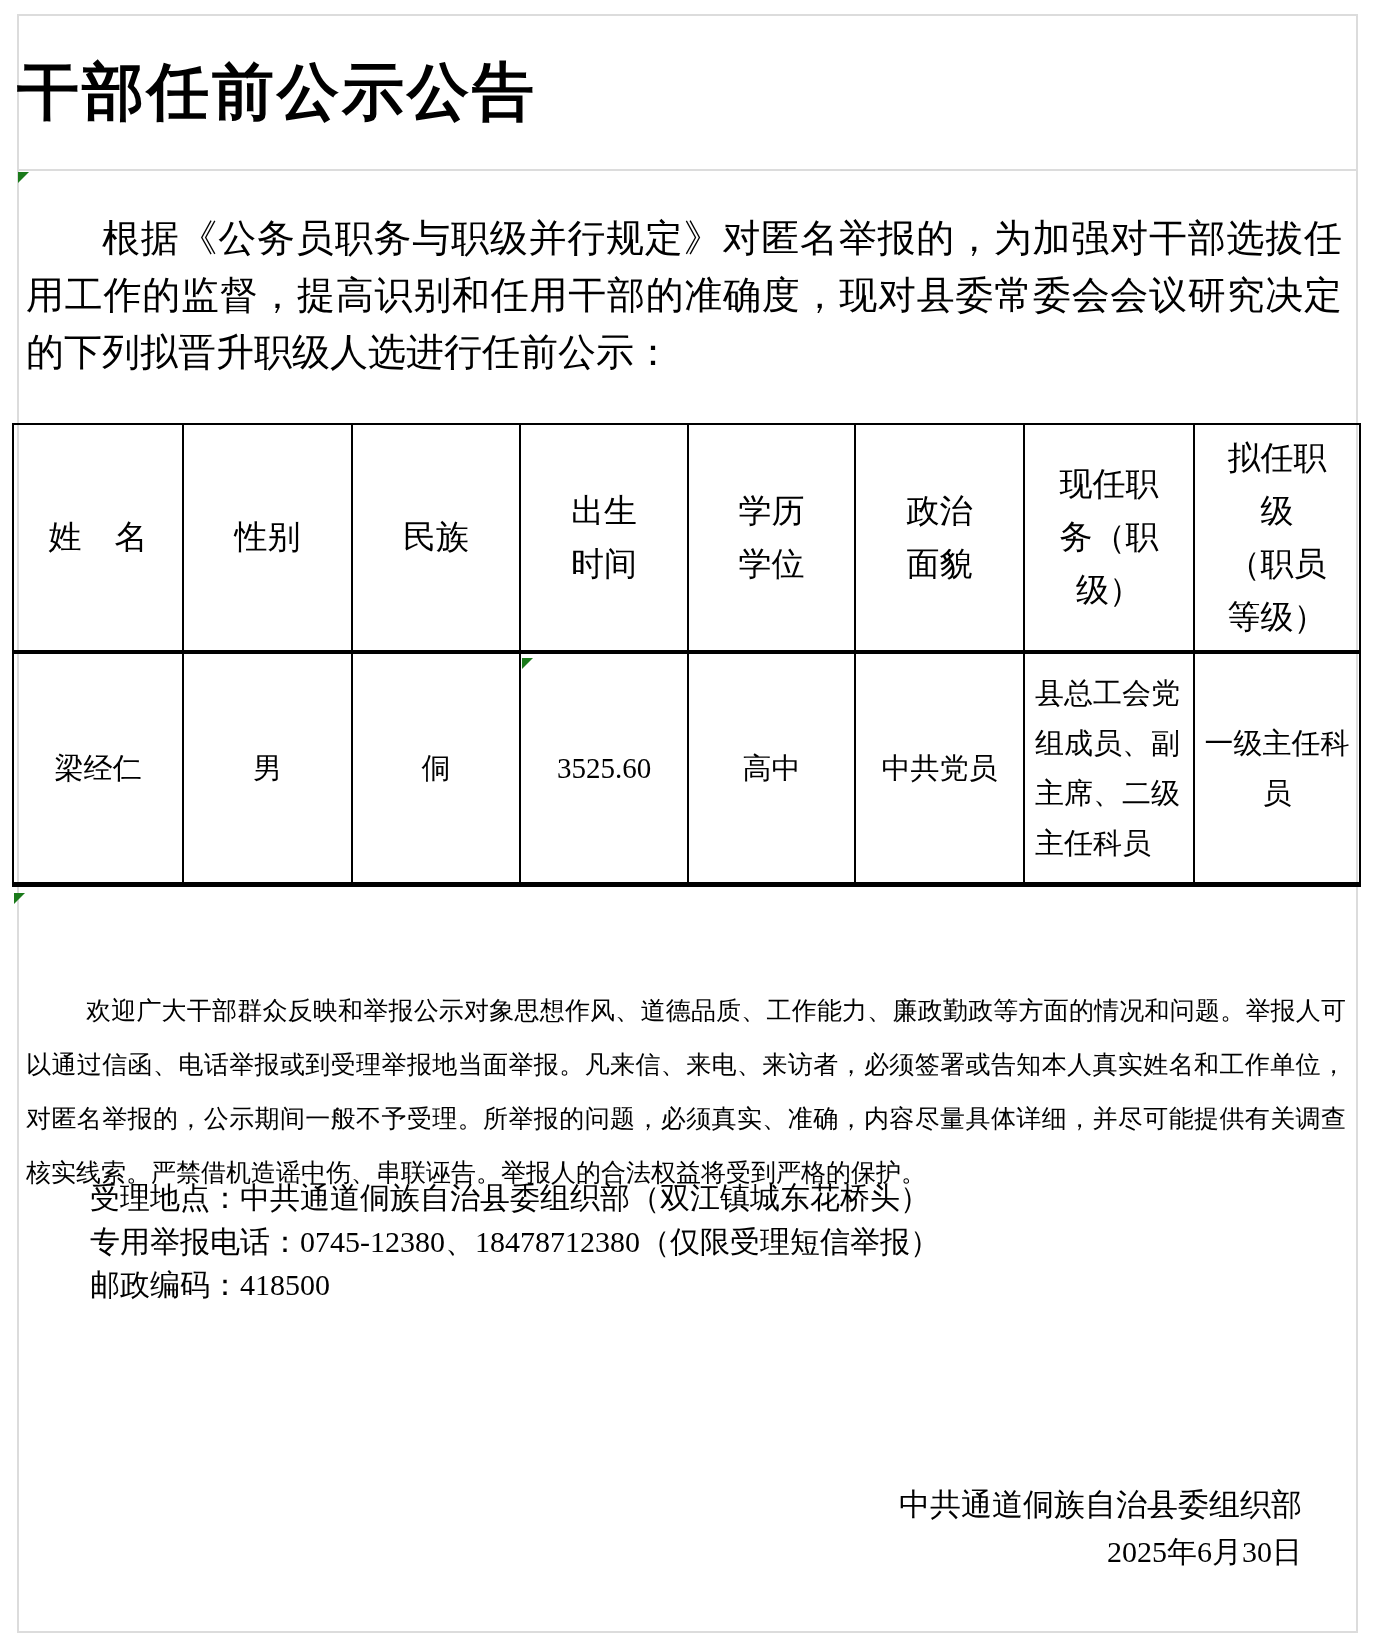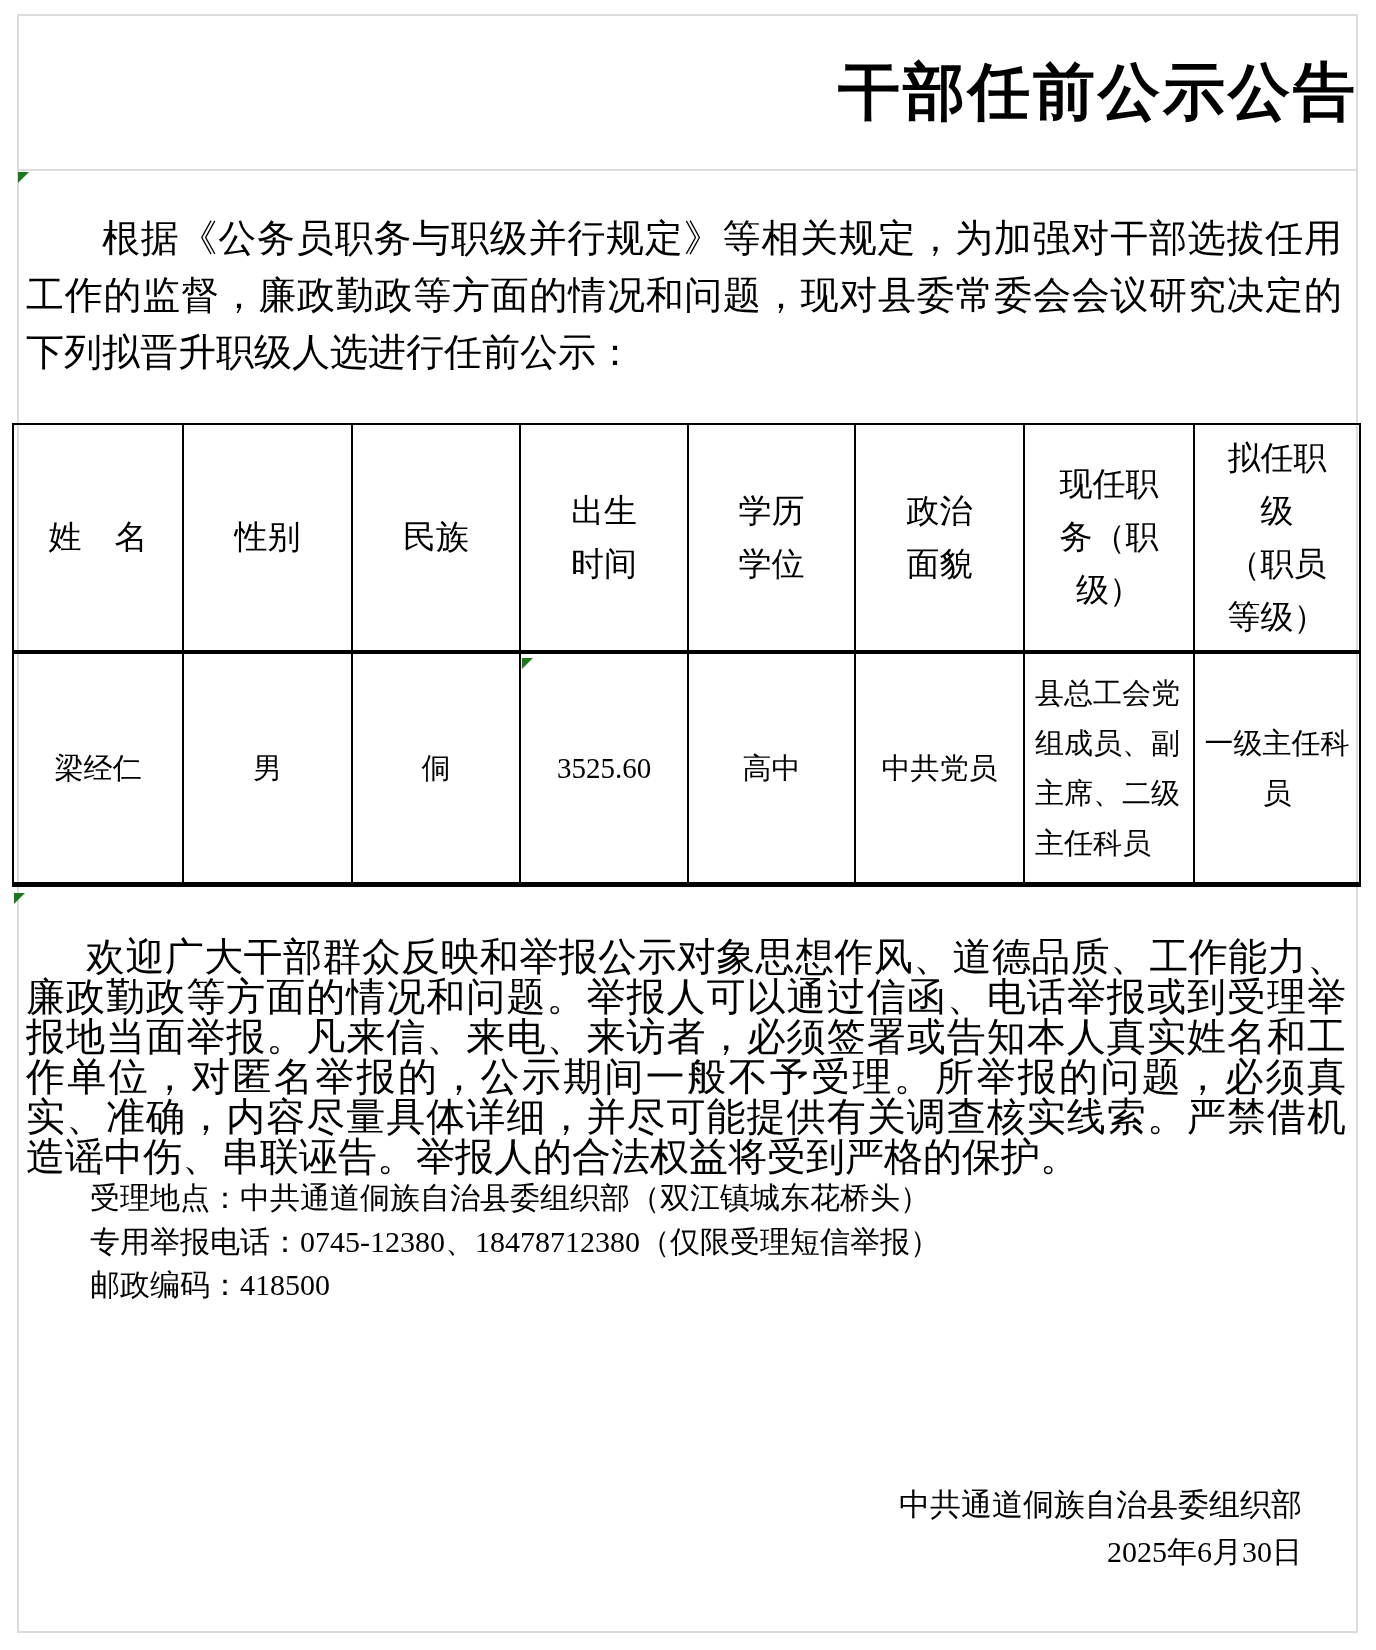--- a/index.html
+++ b/index.html
@@ -18,21 +18,21 @@
     position: absolute;
     left: 17px; top: 14px;
     width: 1341px; height: 1619px;
     border: 2px solid var(--frame_gray);
     pointer-events: none;
   }
   .title-block {
     position: absolute;
     left: 17px; top: 14px;
     width: 1341px; height: 156px;
-    display: flex; align-items: center; justify-content: flex-end;
+    display: flex; align-items: center; justify-content: flex-start;
   }
   .title-block h1 {
     font-size: 62px;
     font-weight: bold;
     letter-spacing: 3px;
     white-space: nowrap;
   }
   .title-sep {
     position: absolute;
     left: 17px; top: 169px;
@@ -93,24 +93,24 @@
     line-break: anywhere;
     padding: 0 10px;
   }
   .notice-table td.cell-rank {
     font-size: 27px;
     padding: 0;
     text-align: center;
   }
   .notice {
     position: absolute;
-    left: 26px; top: 937px;
+    left: 26px; top: 984px;
     width: 1320px;
-    font-size: 39px;
-    line-height: 40px;
+    font-size: 25px;
+    line-height: 54px;
     text-align: justify;
     text-indent: 60px;
   }
   .contacts {
     position: absolute;
     left: 26px; top: 1176px;
     width: 1320px;
     font-size: 30px;
   }
   .contacts .contact-line {
@@ -137,21 +137,21 @@
 
   <div class="title-block">
     <h1>干部任前公示公告</h1>
   </div>
   <div class="title-sep"></div>
 
   <div class="tri tri-1"></div>
   <div class="tri tri-2"></div>
   <div class="tri tri-3"></div>
 
-  <div class="intro">根据《公务员职务与职级并行规定》等相关规定，为加强对干部选拔任用工作的监督，廉政勤政等方面的情况和问题，现对县委常委会会议研究决定的下列拟晋升职级人选进行任前公示：</div>
+  <div class="intro">根据《公务员职务与职级并行规定》对匿名举报的，为加强对干部选拔任用工作的监督，提高识别和任用干部的准确度，现对县委常委会会议研究决定的下列拟晋升职级人选进行任前公示：</div>
 
   <table class="notice-table">
     <colgroup>
       <col style="width:170px">
       <col style="width:169px">
       <col style="width:168px">
       <col style="width:168px">
       <col style="width:167px">
       <col style="width:169px">
       <col style="width:170px">

